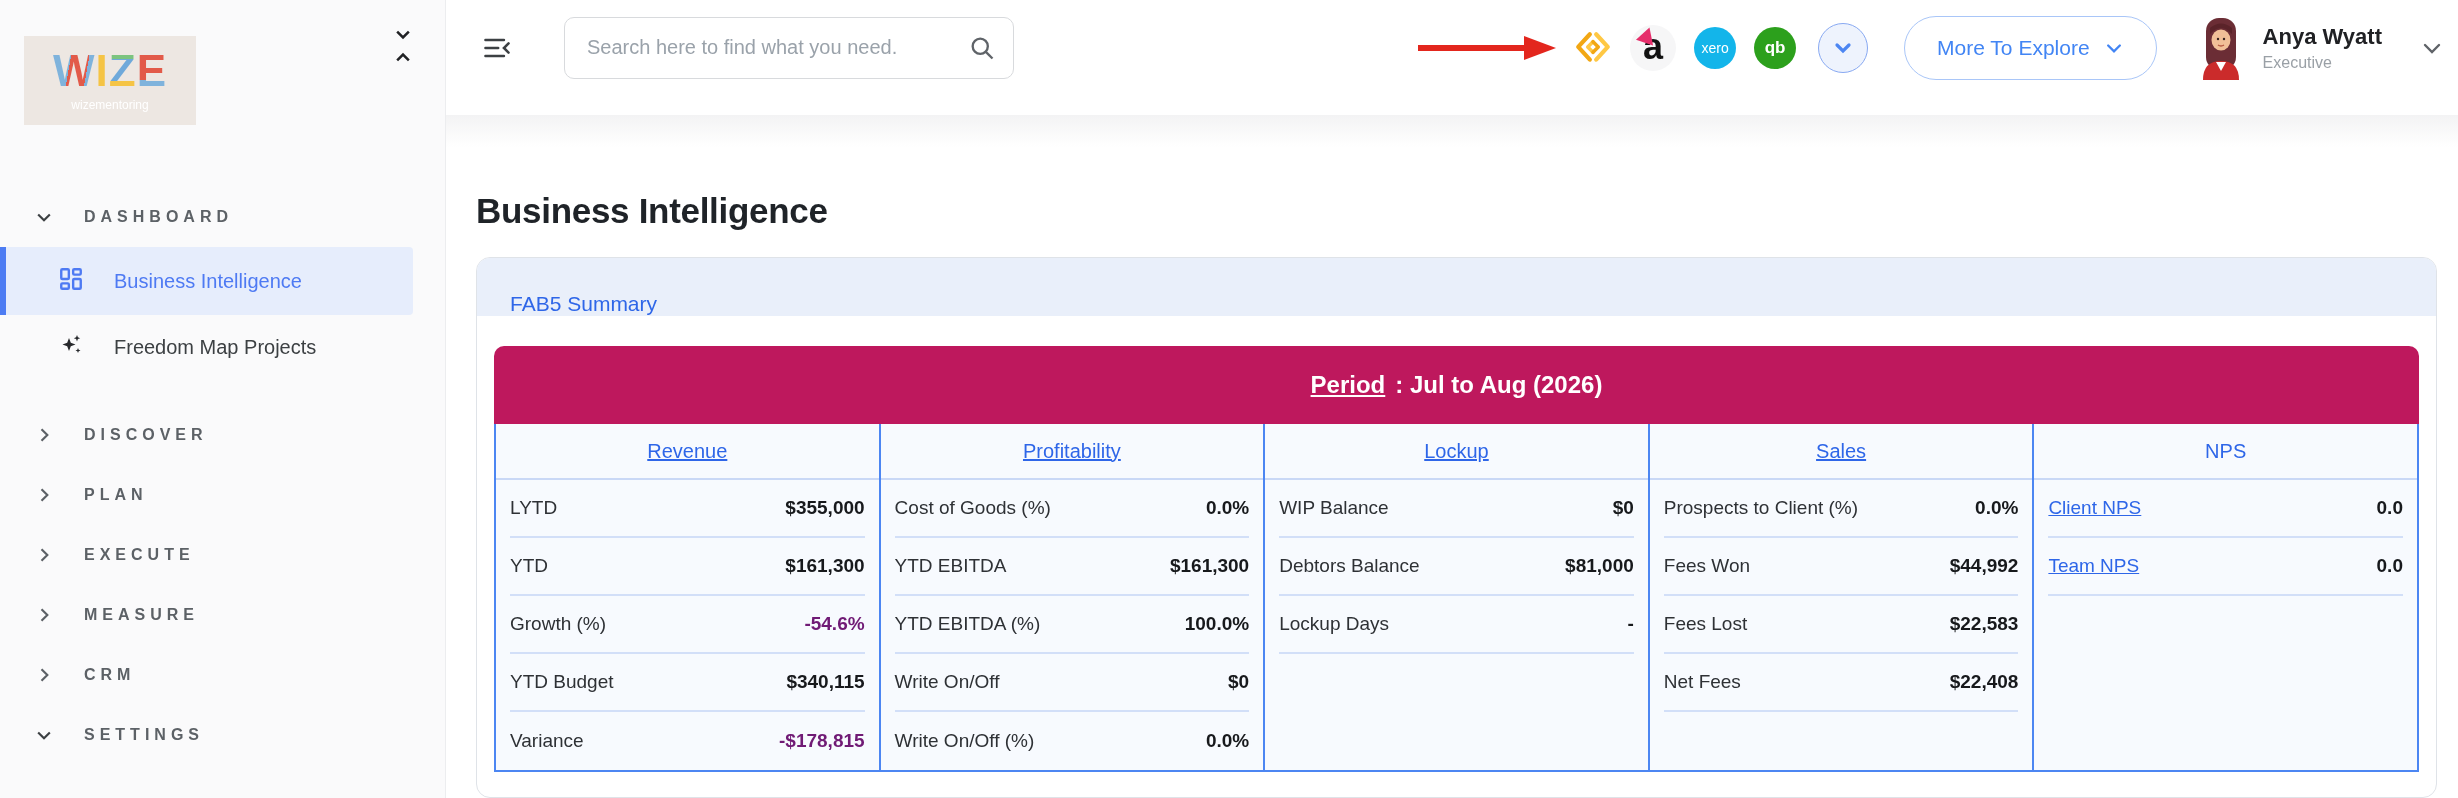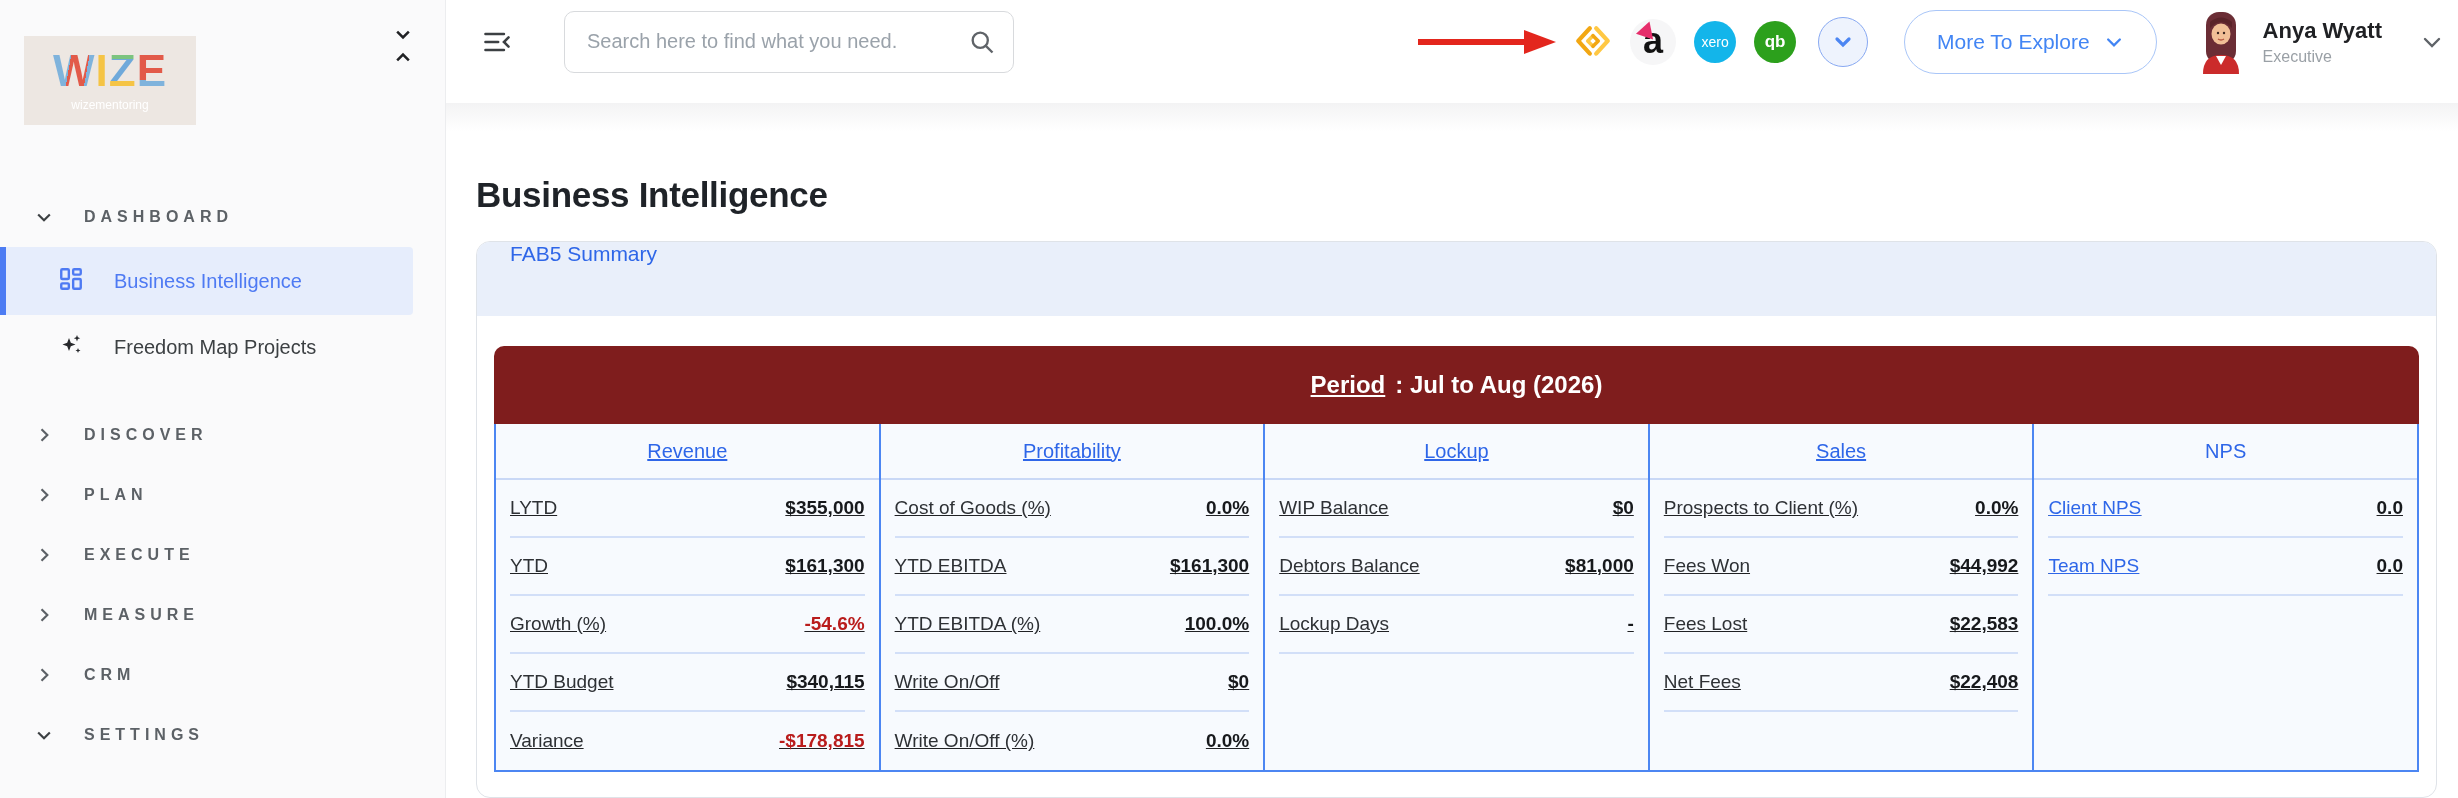--- a/index.html
+++ b/index.html
@@ -51,40 +51,40 @@
   .user-block { margin-left:20px; cursor:pointer; }
   .user-name { font-size:22px; font-weight:600; color:#202124; }
   .user-role { font-size:16px; color:#9AA0A6; margin-top:4px; }
   .user-caret { margin-left:38px; cursor:pointer; display:flex; }
   .topbar-fade { height:36px; background:linear-gradient(#F3F3F4, #ffffff); }
 
   .content { padding:0 0 0 30px; }
   .page-title { font-size:35px; font-weight:bold; color:#1F2328; margin:24px 0 26px 0; letter-spacing:-0.3px; }
 
   .card { margin-right:21px; border:1px solid #DFE3E8; border-radius:14px; background:#fff; }
-  .card-header { background:#E9EFFA; height:74px; border-radius:13px 13px 0 0; display:flex; align-items:flex-start; padding-left:33px; }
+  .card-header { background:#E9EFFA; height:58px; border-radius:13px 13px 0 0; display:flex; align-items:flex-end; padding-left:33px; }
   .card-title { color:#2E66E8; font-size:21px; }
   .card-body { padding:30px 17px 25px 17px; }
 
-  .period-bar { height:78px; background:#7f1d1d; border-radius:10px 10px 0 0; display:flex; align-items:center; justify-content:center; color:#fff; font-size:24px; font-weight:600; }
+  .period-bar { height:78px; background:#be185d; border-radius:10px 10px 0 0; display:flex; align-items:center; justify-content:center; color:#fff; font-size:24px; font-weight:600; }
   .period-link { color:#fff; text-decoration:underline; cursor:pointer; font-weight:600; }
   .period-suffix { margin-left:10px; }
 
   .bi-table { display:flex; border:2px solid #4C86F2; border-top:none; background:#F7FAFE; }
   .bi-col { flex:1; display:flex; flex-direction:column; border-right:2px solid #4C86F2; }
   .bi-col:last-child { border-right:none; }
   .bi-col-header { height:56px; display:flex; align-items:center; justify-content:center; border-bottom:2px solid #C9D8F6; }
   .col-link { color:#2E66E8; font-size:20px; font-weight:normal; text-decoration:underline; cursor:pointer; }
   .col-link.no-underline { text-decoration:none; }
-  .bi-row { height:58px; margin:0 14px; display:flex; align-items:center; justify-content:space-between;text-decoration:underline; }
+  .bi-row { height:58px; margin:0 14px; display:flex; align-items:center; justify-content:space-between; }
   .bi-row.sep { border-bottom:2px solid #D2DFF8; }
   .lbl { font-size:19px; color:#2E3135; }
   .lbl.cell-link { color:#2E66E8; text-decoration:underline; cursor:pointer; }
   .val { font-size:19px; font-weight:bold; color:#17191C; }
-  .val.neg { color:#b91c1c; }
+  .val.neg { color:#701a75; }
 </style>
 </head>
 <body>
 
 <div class="app">
 
   <aside class="sidebar">
     <div class="logo-row">
       <div class="logo-box">
         <div class="logo-word">

